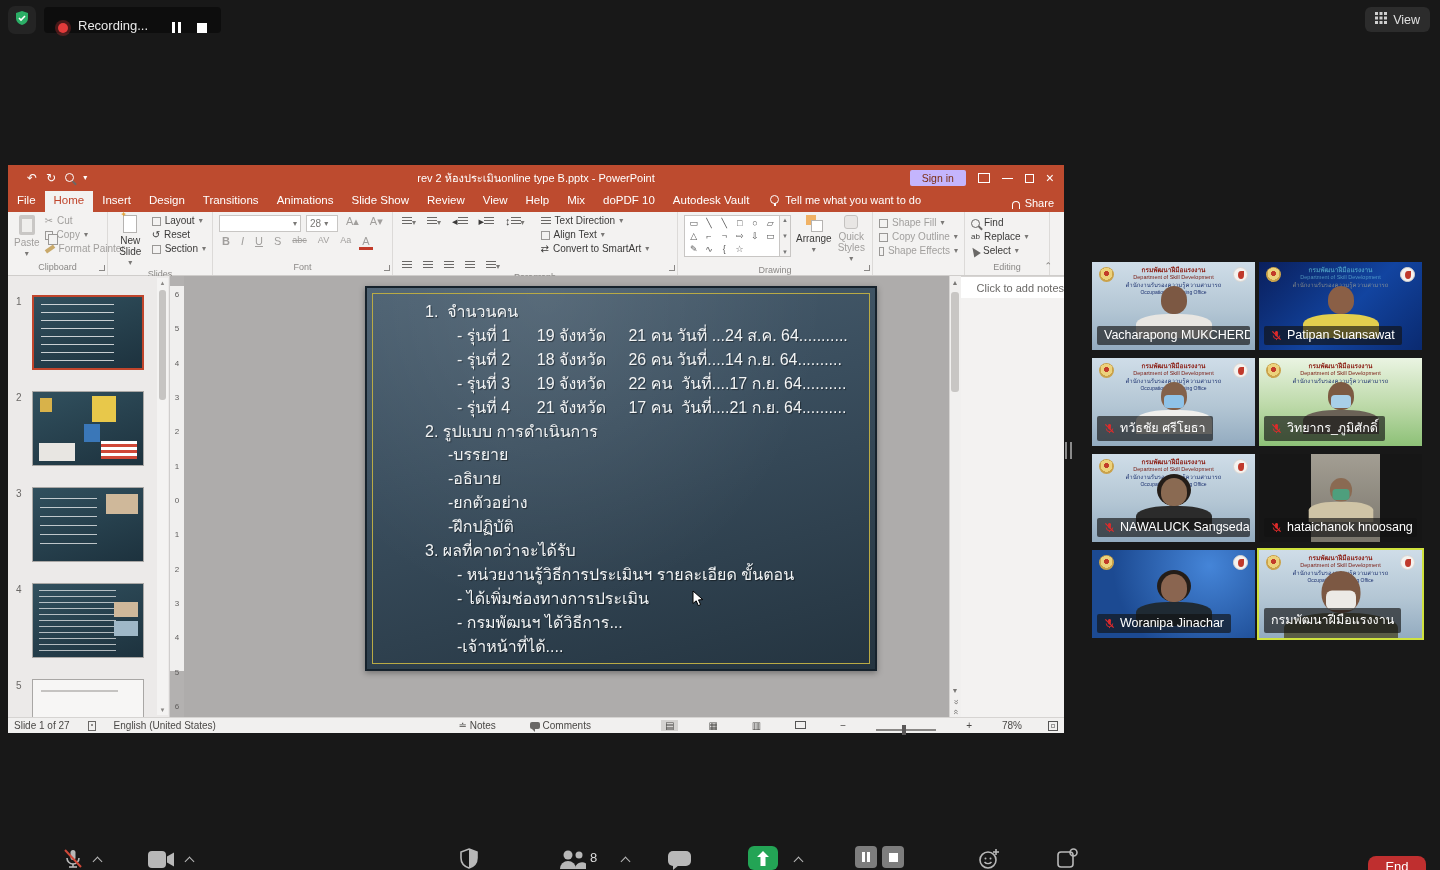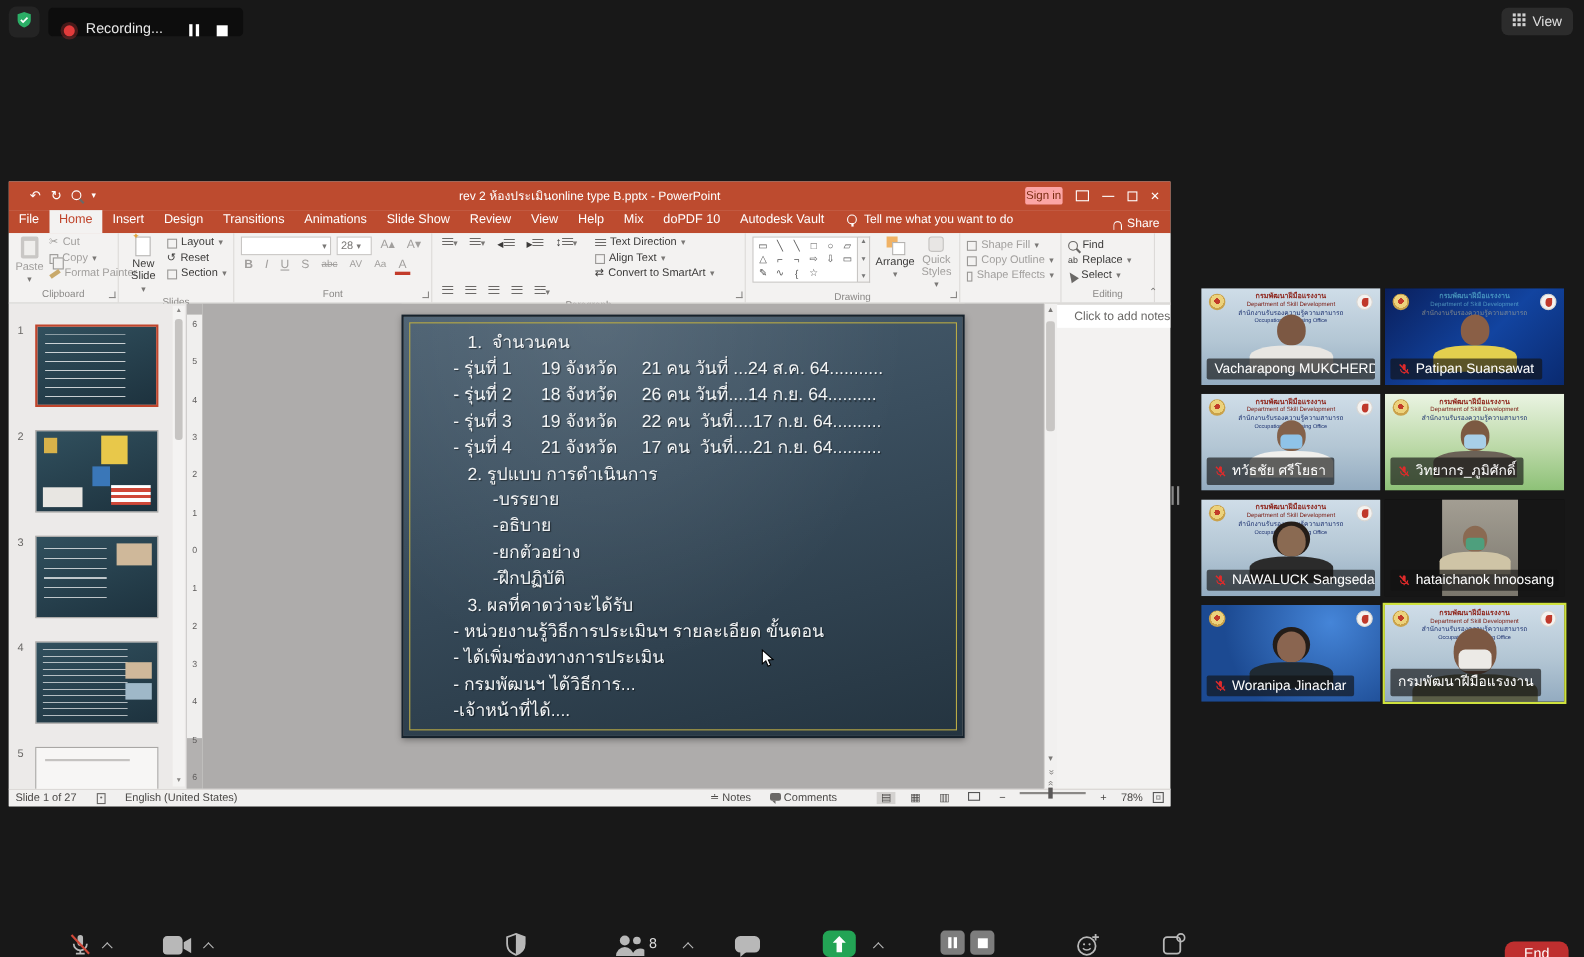--- a/index.html
+++ b/index.html
@@ -27,21 +27,21 @@
   .view-btn{position:absolute;right:10px;top:7px;height:25px;background:#2c2c2c;border-radius:6px;display:flex;align-items:center;gap:6px;padding:0 10px;color:#e0e0e0;font-size:12.5px;cursor:pointer}
 
   
   .ppt{position:absolute;left:8px;top:165px;width:1056px;height:568px;background:var(--ribbon);display:flex;flex-direction:column}
   .ppt-titlebar{height:26px;background:var(--ppt-red);display:flex;align-items:center;position:relative;color:#fff;flex:0 0 auto}
   .qat{display:flex;align-items:center;gap:9px;padding-left:10px;font-size:12px}
   .qat .qi{cursor:pointer;line-height:1}
   .ic-save{width:11px;height:11px;background:#fff;clip-path:polygon(0 0,80% 0,100% 20%,100% 100%,0 100%)}
   .ppt-title{position:absolute;left:50%;transform:translateX(-50%);font-size:11px;white-space:nowrap}
   .title-right{margin-left:auto;display:flex;align-items:center;gap:12px;padding-right:10px}
-  .signin{background:#fca5a5;color:#7b2d12;font-size:10.5px;padding:2px 1px;border-radius:2px;cursor:pointer}
+  .signin{background:#c4b5fd;color:#7b2d12;font-size:10.5px;padding:2px 12px;border-radius:2px;cursor:pointer}
   .ic-ribbonopts{width:12px;height:10px;border:1px solid #fff;display:inline-block;position:relative;cursor:pointer}
   .win-min{width:11px;height:1px;background:#fff;display:inline-block;cursor:pointer}
   .win-restore{width:9px;height:9px;border:1px solid #fff;display:inline-block;cursor:pointer}
   .win-close{font-size:14px;cursor:pointer;line-height:1}
 
   .ppt-menubar{height:21px;background:var(--ppt-red);display:flex;position:relative;flex:0 0 auto}
   .mtab{font-size:11.5px;color:#fff;padding:3px 9px 4px;cursor:pointer;white-space:nowrap}
   .mtab.active{background:var(--ribbon);color:#c0452c}
   .tellme{display:flex;align-items:center;gap:6px;color:#fff;font-size:11px;margin-left:12px;padding-bottom:4px;cursor:pointer}
   .bulb{width:9px;height:9px;border:1px solid #fff;border-radius:50%;position:relative;display:inline-block}
@@ -111,36 +111,36 @@
   .canvas-row{display:flex;flex:1 1 auto;min-height:0}
   .v-ruler{width:14px;background:#b3b1b0;position:relative;flex:0 0 auto}
   .v-ruler .active-seg{position:absolute;top:10px;left:0;width:14px;height:385px;background:#f0efee}
   .v-ruler .nums{position:absolute;top:14px;bottom:6px;left:0;right:0;display:flex;flex-direction:column;justify-content:space-between;align-items:center}
   .canvas{flex:1;background:#aeacab;position:relative;overflow:hidden}
   .slide{position:absolute;left:181px;top:10px;width:512px;height:385px;background:radial-gradient(ellipse at 35% 0%,rgba(255,255,255,.10),transparent 60%),linear-gradient(165deg,#4a5f70 0%,#3a4e5e 40%,#243440 100%);border:2px solid #16222c;box-shadow:0 2px 6px rgba(0,0,0,.35)}
   .slide::after{content:"";position:absolute;inset:5px;border:1px solid #b9aa45;pointer-events:none}
   .slide-text{position:absolute;inset:12px 10px 8px 0;font-size:16px;color:#f2f4f5;text-shadow:1px 1px 1px rgba(0,0,0,.45)}
   .sline{white-space:pre;line-height:23.9px}
   .i0{padding-left:58px}
-  .i1{padding-left:45px}
+  .i1{padding-left:90px}
   .i2{padding-left:81px}
   .mouse-cursor{position:absolute;left:508px;top:314px}
   .v-scroll{width:12px;background:#f1f0ef;border-left:1px solid #d6d4d2;display:flex;flex-direction:column;align-items:center;font-size:7px;color:#7a7876;flex:0 0 auto}
   .v-scroll .vthumb{width:8px;height:100px;background:#c8c6c4;border-radius:3px;margin-top:3px}
   .v-scroll .arr{cursor:pointer;padding:3px 0}
   .v-scroll .spacer{flex:1}
   .dbl{display:inline-block;transform:rotate(-90deg);font-size:9px;cursor:pointer}
   .dbl.down{transform:rotate(90deg)}
   .notes-bar{height:22px;background:#fff;border-top:1px solid #d6d4d2;display:flex;align-items:center;padding-left:16px;font-size:11px;color:#6a6866;flex:0 0 auto}
 
   .statusbar{height:16px;background:#f1f0ef;border-top:1px solid #d6d4d2;display:flex;align-items:center;font-size:10px;color:#4a4846;padding:0 6px;flex:0 0 auto}
   .statusbar .sep{width:14px}
   .ic-a11y{width:8px;height:10px;border:1px solid #6a6866;position:relative;display:inline-block;margin:0 4px}
   .ic-a11y::after{content:"";position:absolute;left:2px;top:2px;width:2px;height:2px;background:#6a6866;border-radius:50%}
-  .status-right{margin-left:auto;display:flex;align-items:flex-start;gap:9px}
+  .status-right{margin-left:auto;display:flex;align-items:flex-end;gap:26px}
   .ic-bubble{width:10px;height:7px;background:#6a6866;border-radius:2px;position:relative;display:inline-block}
   .ic-bubble::after{content:"";position:absolute;left:2px;bottom:-3px;border-left:3px solid transparent;border-right:0 solid transparent;border-top:3px solid #6a6866}
   .viewbtn{padding:0 4px;cursor:pointer;font-size:10px}
   .viewbtn.sel{background:#d4d2d0}
   .ic-present{width:11px;height:8px;border:1px solid #555;position:relative;display:inline-block}
   .zoom-track{width:60px;height:2px;background:#8a8886;position:relative;display:inline-block}
   .zoom-thumb{position:absolute;left:26px;top:-4px;width:4px;height:10px;background:#5a5858}
   .ic-fit{width:10px;height:10px;border:1px solid #555;display:inline-block;position:relative}
   .ic-fit::after{content:"";position:absolute;inset:2px;border:1px solid #999}
 

